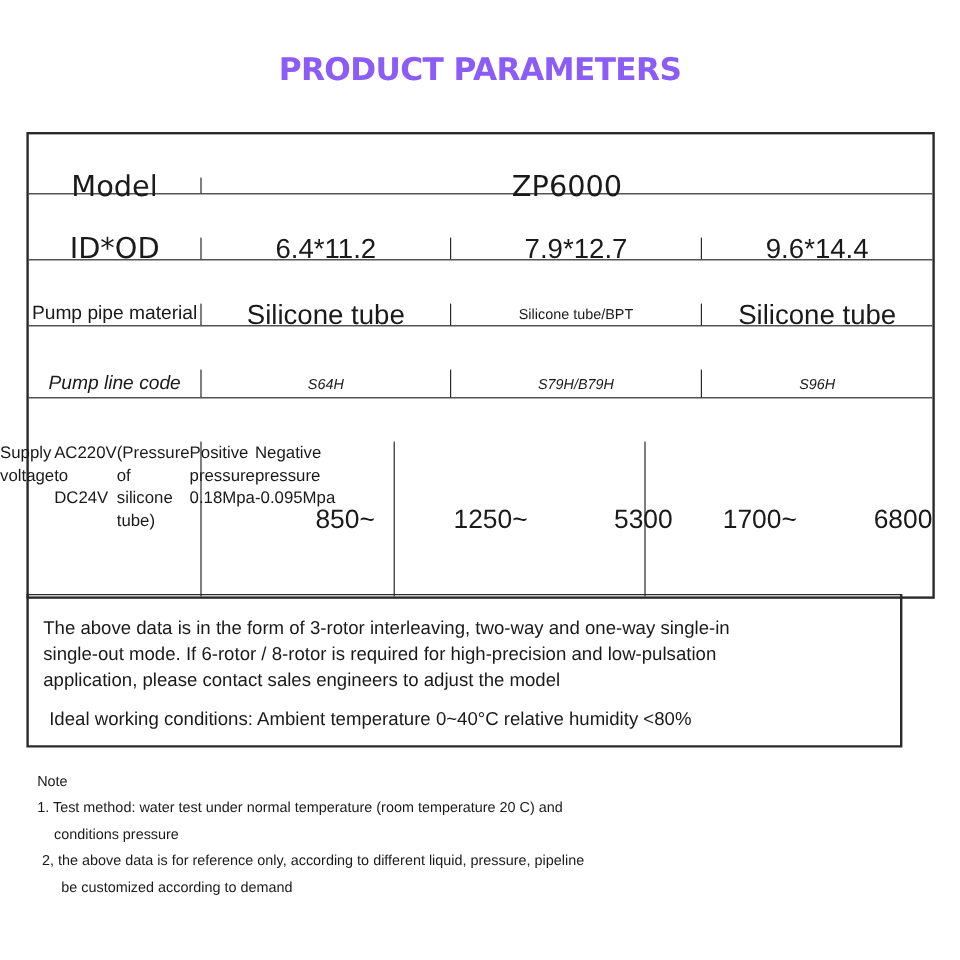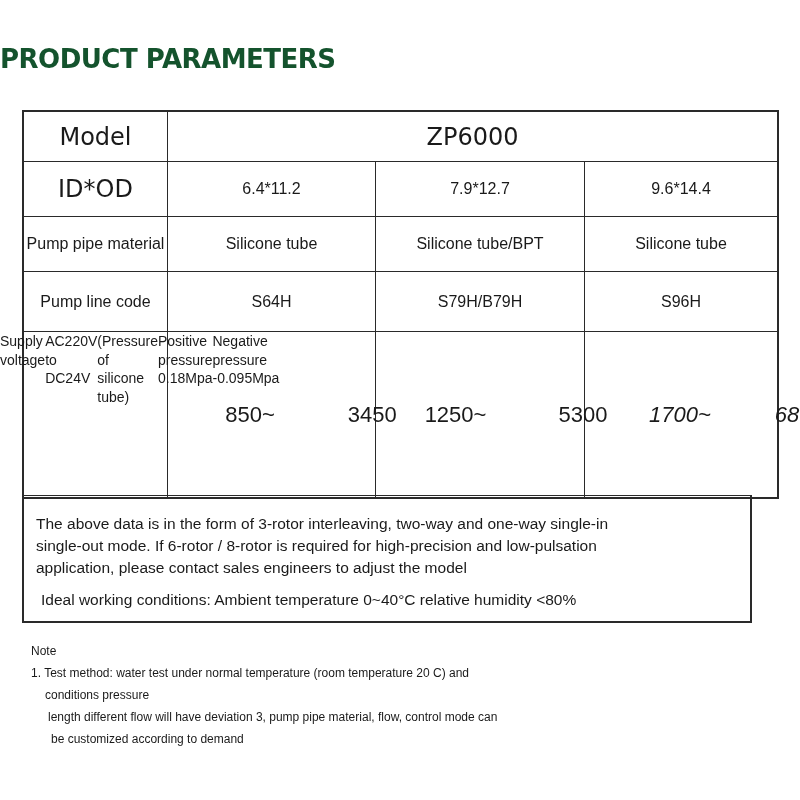--- a/index.html
+++ b/index.html
@@ -1,50 +1,50 @@
 <!DOCTYPE html>
 <html><head>
 <meta charset="utf-8">
 <style>
   html, body { margin: 0; padding: 0; background: #ffffff; }
   body { width: 800px; height: 800px; position: relative; overflow: hidden;
          font-family: "Liberation Sans", "DejaVu Sans", sans-serif; color: #1a1a1a; }
-  .title { position: absolute; top: 44px; left: 0; width: 800px; 
+  .title { position: absolute; top: 44px; left: 0; width: 800px; text-align: center;
            font-family: "DejaVu Sans", sans-serif; font-weight: bold; font-size: 26px;
-           letter-spacing: -0.5px; color: #14532d; }
+           letter-spacing: -0.5px; color: #8b5cf6; }
   .tbl { position: absolute; left: 22px; top: 110px; width: 757px;
          border: 2px solid #2a2a2a; box-sizing: border-box; }
   .row { display: flex; border-bottom: 1.5px solid #2a2a2a; box-sizing: border-box; }
   .row:last-child { border-bottom: none; }
   .cell { box-sizing: border-box; border-right: 1.5px solid #2a2a2a; display: flex;
-          align-items: center; justify-content: center; text-align: center; }
+          align-items: center; justify-content: center; text-align: center; margin-top: 36px; }
   .cell:last-child { border-right: none; }
   .c0 { width: 144px; }
   .c1 { width: 208px; }
   .c2 { width: 209px; }
   .c3 { flex: 1; }
   .cspan { flex: 1; }
   .r1 { height: 50px; }
   .r2 { height: 55px; }
   .r3 { height: 55px; }
-  .r4 { height: 60px; }
+  .r4 { height: 60px; font-style: italic; }
   .r5 { height: 165px; }
   .lbl-lg { font-size: 24px; font-family: "DejaVu Sans", sans-serif; }
   .lbl-sm { font-size: 16px; }
   .lbl-md { font-size: 16px; }
-  .val-md { font-size: 16px; }
-  .val-sm { font-size: 16px; }
+  .val-md { font-size: 23px; }
+  .val-sm { font-size: 12px; }
   .specs { flex-direction: row; align-items: flex-start; justify-content: center;
            padding-left: 23px; font-size: 14px; line-height: 18.5px; text-align: left; }
   .flow { flex-direction: row; align-items: center; justify-content: center;
           font-size: 22px; line-height: 42px; }
   .flow .a { padding-left: 79px; }
   .flow .b { padding-left: 73px; }
   .flow2 .a, .flow2 .b { padding-left: 72px; }
-  .flow3 .a, .flow3 .b { padding-left: 64px; font-style: italic; }
+  .flow3 .a, .flow3 .b { padding-left: 64px; }
   .notebox { position: absolute; left: 22px; top: 495px; width: 730px; height: 128px;
              border: 2px solid #2a2a2a; border-top: 1.5px solid #2a2a2a; box-sizing: border-box;
              padding: 17px 0 0 12px; font-size: 15.5px; line-height: 22px; }
   .notebox .cond { margin-top: 10px; padding-left: 5px; }
   .notes { position: absolute; left: 31px; top: 640px; width: 760px;
            font-size: 12px; line-height: 22px; }
   .notes .ind1 { padding-left: 14px; }
   .notes .n2 { padding-left: 4px; }
   .notes .ind2 { padding-left: 17px; }
   .notes .ind3 { padding-left: 20px; }
@@ -81,21 +81,20 @@
     <div class="cell c0 specs">
       <div>Adjustable flow interval</div>
       <div>Supply voltage</div>
       <div>AC220V to DC24V</div>
       <div>(Pressure of silicone tube)</div>
       <div>Positive pressure 0.18Mpa</div>
       <div>Negative pressure -0.095Mpa</div>
     </div>
     <div class="cell c1 flow">
       <div class="a">850~</div>
-      <div class="b">3450</div>
     </div>
     <div class="cell c2 flow flow2">
       <div class="a">1250~</div>
       <div class="b">5300</div>
     </div>
     <div class="cell c3 flow flow3">
       <div class="a">1700~</div>
       <div class="b">6800</div>
     </div>
   </div>
@@ -105,15 +104,15 @@
   <div>The above data is in the form of 3-rotor interleaving, two-way and one-way single-in</div>
   <div>single-out mode. If 6-rotor / 8-rotor is required for high-precision and low-pulsation</div>
   <div>application, please contact sales engineers to adjust the model</div>
   <div class="cond">Ideal working conditions: Ambient temperature 0~40°C relative humidity &lt;80%</div>
 </div>
 
 <div class="notes">
   <div>Note</div>
   <div>1. Test method: water test under normal temperature (room temperature 20 C) and</div>
   <div class="ind1">conditions pressure</div>
-  <div class="ind2">length different flow will have deviation 3, pump pipe material, flow, control mode can</div>
+  <div class="n2">2, the above data is for reference only, according to different liquid, pressure, pipeline</div>
   <div class="ind3">be customized according to demand</div>
 </div>
 
 </body></html>

